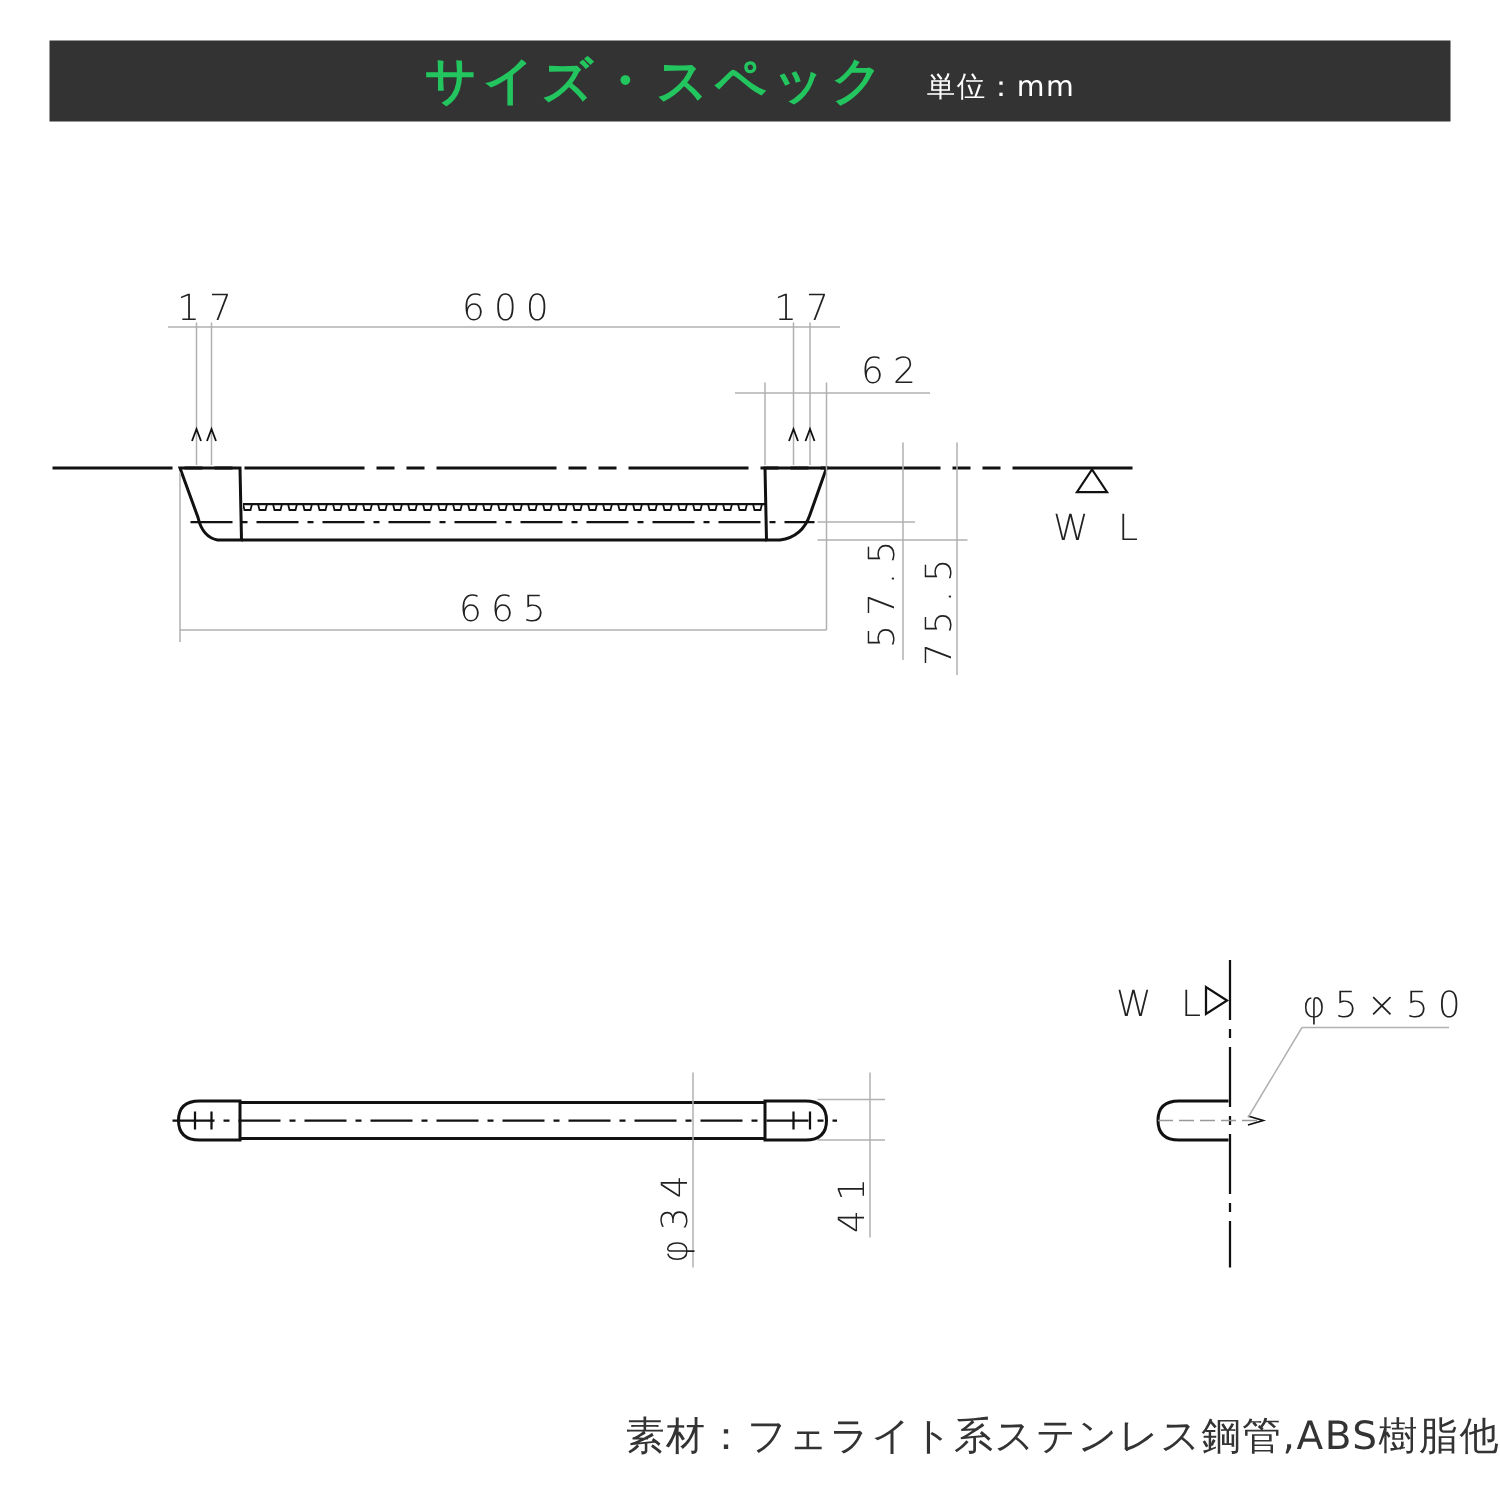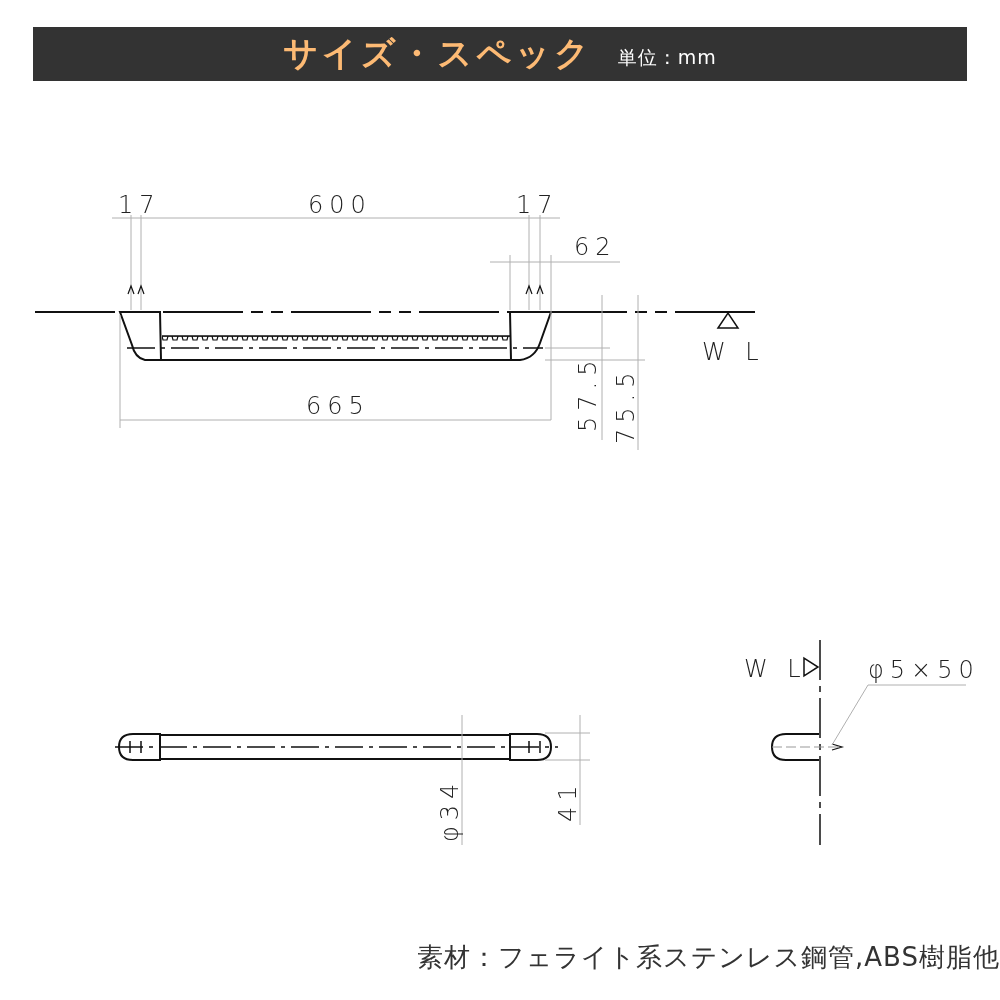--- a/index.html
+++ b/index.html
@@ -1,21 +1,21 @@
 <!DOCTYPE html>
 <html><head>
 <meta charset="utf-8">
 <style>
   html, body { margin: 0; padding: 0; background: #ffffff; }
   body { width: 1000px; height: 1000px; position: relative; overflow: hidden; font-family: "DejaVu Sans", sans-serif; }
   .header-bar {
     position: absolute; left: 33px; top: 27px; width: 934px; height: 54px;
     background: #333333; display: flex; align-items: center; justify-content: center;
   }
-  .header-title { color: #fdba74; font-size: 34px; font-weight: bold; letter-spacing: 4px; font-family: "DejaVu Sans", sans-serif; }
+  .header-title { color: #22c55e; font-size: 34px; font-weight: bold; letter-spacing: 4px; font-family: "DejaVu Sans", sans-serif; }
   .header-unit { color: #ffffff; font-size: 19px; margin-left: 25px; margin-top: 8px; letter-spacing: 1px; font-family: "DejaVu Sans", sans-serif; }
   svg.drawing { position: absolute; left: 0; top: 0; }
   .dim-text { font-family: "DejaVu Sans", sans-serif; font-size: 24px; fill: #222; font-weight: 300; letter-spacing: 6px; }
   .footer { position: absolute; left: 0; top: 940px; width: 1000px; text-align: right; font-size: 26px; color: #333; letter-spacing: 1px; font-family: "DejaVu Sans", sans-serif; }
   .thin { stroke: #b0b0b0; stroke-width: 1; fill: none; }
   .main { stroke: #111; stroke-width: 2; fill: none; }
   .center { stroke: #111; stroke-width: 1.5; fill: none; stroke-dasharray: 28 6 4 6; }
 </style>
 </head>
 <body>

